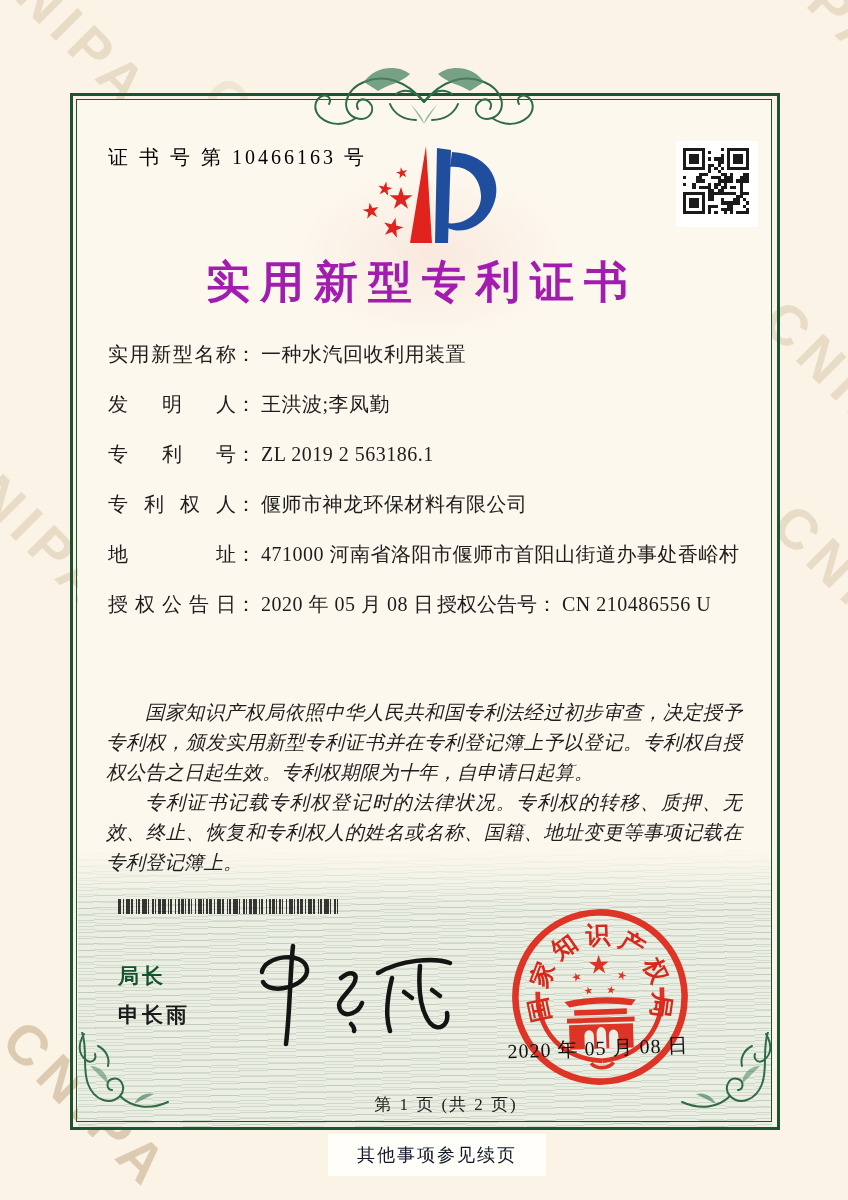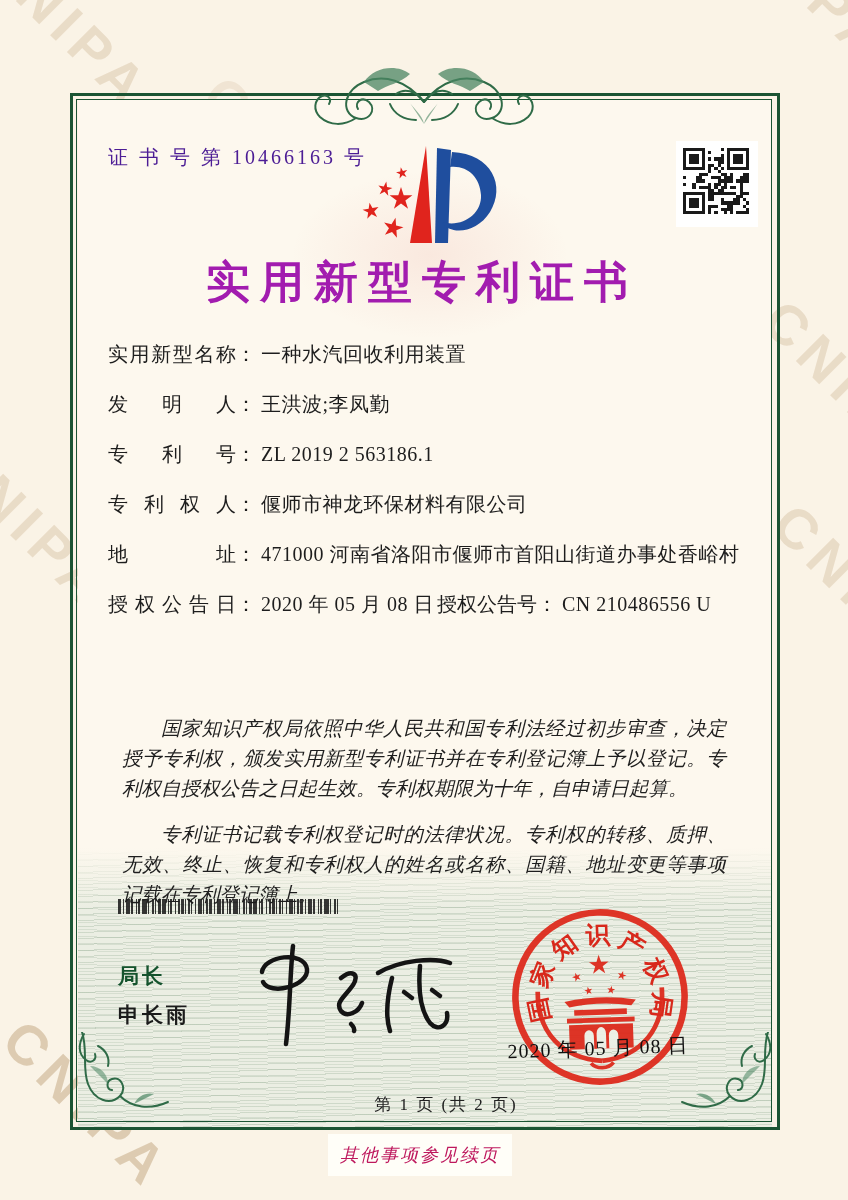--- a/index.html
+++ b/index.html
@@ -28,50 +28,50 @@
         repeating-linear-gradient(182deg,rgba(140,166,140,0.22) 0 1px,rgba(255,255,255,0) 1px 7px);}
   .frame-outer{position:absolute;left:70px;top:93px;width:704px;height:1031px;
       border:3px solid #1b5433;z-index:4;pointer-events:none;}
   .frame-inner{position:absolute;left:76px;top:99px;width:694px;height:1021px;
       border:1px solid #1b5433;z-index:4;pointer-events:none;}
   .orn{position:absolute;z-index:5;}
   .orn.top{left:304px;top:60px;}
   .orn.bl{left:74px;top:1032px;}
   .orn.br{left:680px;top:1032px;transform:scaleX(-1);}
   
-  .cert-no{position:absolute;left:108px;top:144px;z-index:6;font-size:20px;letter-spacing:3px;color:#4c1d95;}
+  .cert-no{position:absolute;left:108px;top:144px;z-index:6;font-size:20px;letter-spacing:3px;color:#000000;}
   .logo{position:absolute;left:340px;top:140px;z-index:6;}
   .qr-bg{position:absolute;left:676px;top:141px;width:82px;height:86px;background:#ffffff;z-index:5;}
   .qr{position:absolute;left:683px;top:148px;z-index:6;}
   .title{position:absolute;left:70px;top:253px;width:704px;text-align:center;z-index:6;
       font-size:44px;font-weight:bold;letter-spacing:10px;color:#a21caf;}
   
   .fields{position:absolute;left:108px;top:340px;width:640px;z-index:6;font-size:20px;color:#1d1d1d;}
   .frow{height:50px;line-height:28px;white-space:nowrap;}
   .lab{display:inline-block;width:128px;text-align:justify;text-align-last:justify;vertical-align:top;}
   .pair1{display:inline-block;width:324px;}
   .fval{letter-spacing:0.5px;}
   
   .bodytext{position:absolute;left:106px;top:698px;width:636px;z-index:6;font-size:19.5px;
       line-height:30px;text-align:justify;font-style:italic;color:#1e1e1e;}
-  .bodytext p{margin:16px;text-indent:2em;}
+  .bodytext p{margin:0;text-indent:2em;}
   
   .barcode{position:absolute;left:118px;top:899px;z-index:6;opacity:0.88;}
   .sig-title{position:absolute;left:118px;top:962px;z-index:6;font-size:21px;letter-spacing:3px;
       font-family:Liberation Sans, sans-serif;font-weight:600;color:#14532d;}
   .sig-name{position:absolute;left:118px;top:1001px;z-index:6;font-size:21px;letter-spacing:3px;
       font-family:Liberation Mono, monospace;font-weight:600;color:#1b1b1b;}
   .signature{position:absolute;left:238px;top:942px;z-index:6;}
   .seal{position:absolute;left:506px;top:903px;z-index:6;transform:rotate(-2deg);}
   .seal-date{position:absolute;left:498px;top:1035px;width:200px;text-align:center;z-index:7;
       font-size:20px;letter-spacing:1px;color:#111;transform:rotate(-2deg);}
   .page-info{position:absolute;left:70px;top:1093px;width:704px;text-align:center;z-index:6;
       font-size:17px;letter-spacing:2px;color:#222;padding-left:24px;}
   .note-box{position:absolute;left:328px;top:1134px;z-index:6;background:#fffef8;
-      padding:9px 12px;font-size:18px;font-style:italic;letter-spacing:2px;color:#be185d;}
+      padding:9px 29px;font-size:18px;letter-spacing:2px;color:#0f172a;}
 </style>
 </head>
 <body>
 
 <svg width="0" height="0" style="position:absolute">
   <defs>
     <path id="star" d="M0,-1 L0.2245,-0.309 L0.951,-0.309 L0.3633,0.118 L0.5878,0.809 L0,0.382 L-0.5878,0.809 L-0.3633,0.118 L-0.951,-0.309 L-0.2245,-0.309 Z"></path>
   </defs>
 </svg>
 

